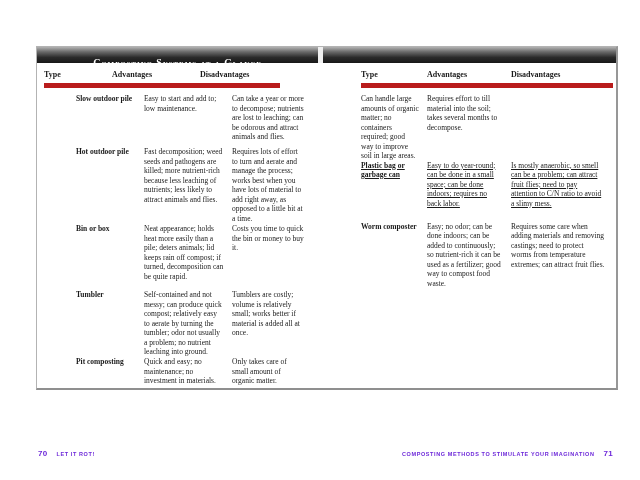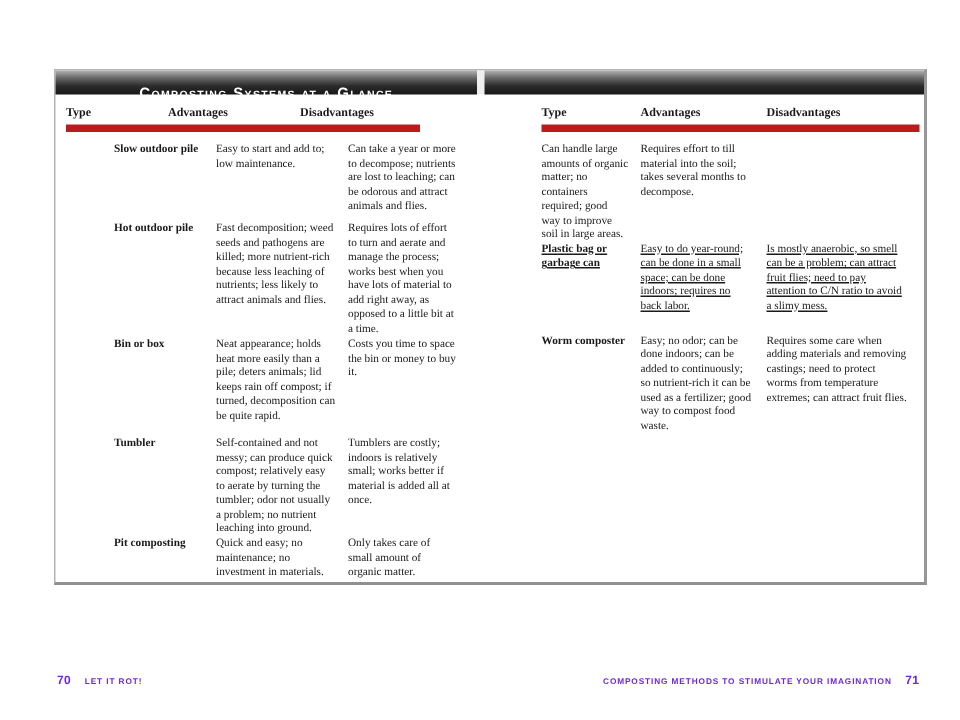--- a/index.html
+++ b/index.html
@@ -20,21 +20,21 @@
   
   .bar-row { position:absolute; left:0; top:0; width:100%; height:16px; display:flex; }
   .bar-seg {
     background:linear-gradient(to bottom, #b2b2b2 0%, #6a6a6a 30%, #2a2a2a 65%, #181818 100%);
     display:flex; align-items:center; justify-content:center;
   }
   .bar-left  { width:281px; }
   .bar-gap   { width:5px; background:#efefef; }
   .bar-right { flex:1; }
   .bar-title {
-    color:#ffffff; font-family:Liberation Sans, sans-serif;
+    color:#ffffff; font-family:Liberation Serif, serif;
     font-variant:small-caps; font-weight:700; font-size:10px;
     letter-spacing:0.9px; white-space:nowrap; padding-top:15px;
   }
 
   
   .tbl { position:absolute; top:23px; }
   .tbl-left  { left:7px;  width:236px; }
   .tbl-right { left:324px; width:252px; }
 
   .thead {
@@ -98,26 +98,26 @@
           <span class="cell-dis">Can take a year or more to decompose; nutrients are lost to leaching; can be odorous and attract animals and flies.</span>
         </div>
         <div class="row">
           <span class="cell-type">Hot outdoor pile</span>
           <span class="cell-adv">Fast decomposition; weed seeds and pathogens are killed; more nutrient-rich because less leaching of nutrients; less likely to attract animals and flies.</span>
           <span class="cell-dis">Requires lots of effort to turn and aerate and manage the process; works best when you have lots of material to add right away, as opposed to a little bit at a time.</span>
         </div>
         <div class="row">
           <span class="cell-type">Bin or box</span>
           <span class="cell-adv">Neat appearance; holds heat more easily than a pile; deters animals; lid keeps rain off compost; if turned, decomposition can be quite rapid.</span>
-          <span class="cell-dis">Costs you time to space the bin or money to buy it.</span>
+          <span class="cell-dis">Costs you time to quick the bin or money to buy it.</span>
         </div>
         <div class="row">
           <span class="cell-type">Tumbler</span>
           <span class="cell-adv">Self-contained and not messy; can produce quick compost; relatively easy to aerate by turning the tumbler; odor not usually a problem; no nutrient leaching into ground.</span>
-          <span class="cell-dis">Tumblers are costly; indoors is relatively small; works better if material is added all at once.</span>
+          <span class="cell-dis">Tumblers are costly; volume is relatively small; works better if material is added all at once.</span>
         </div>
         <div class="row">
           <span class="cell-type">Pit composting</span>
           <span class="cell-adv">Quick and easy; no maintenance; no investment in materials.</span>
           <span class="cell-dis">Only takes care of small amount of organic matter.</span>
         </div>
       </div>
     </div>
 
     <div class="tbl tbl-right">

